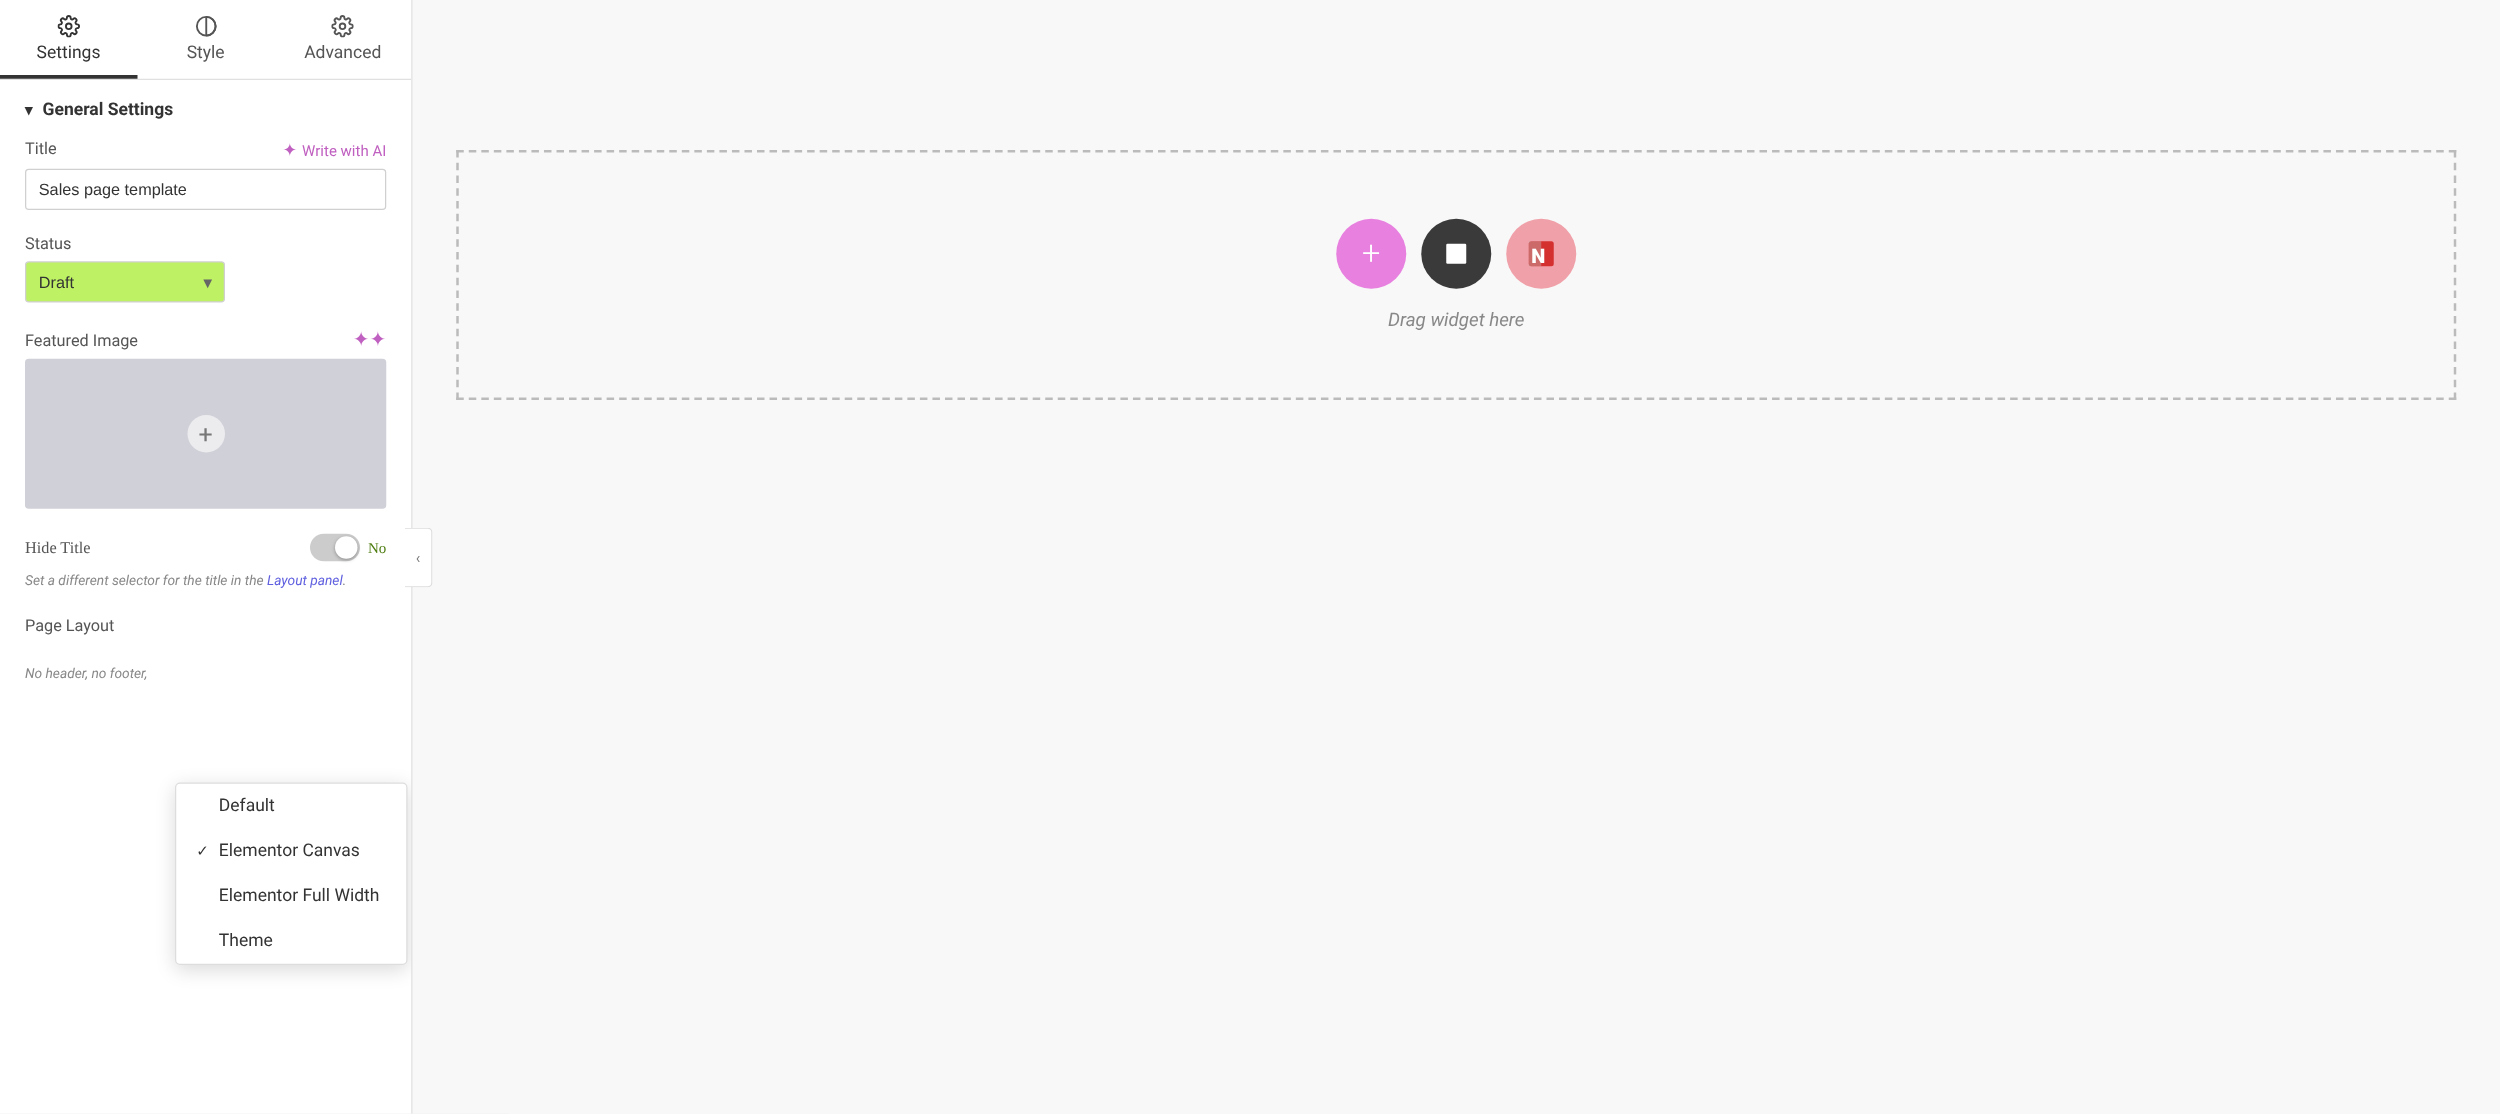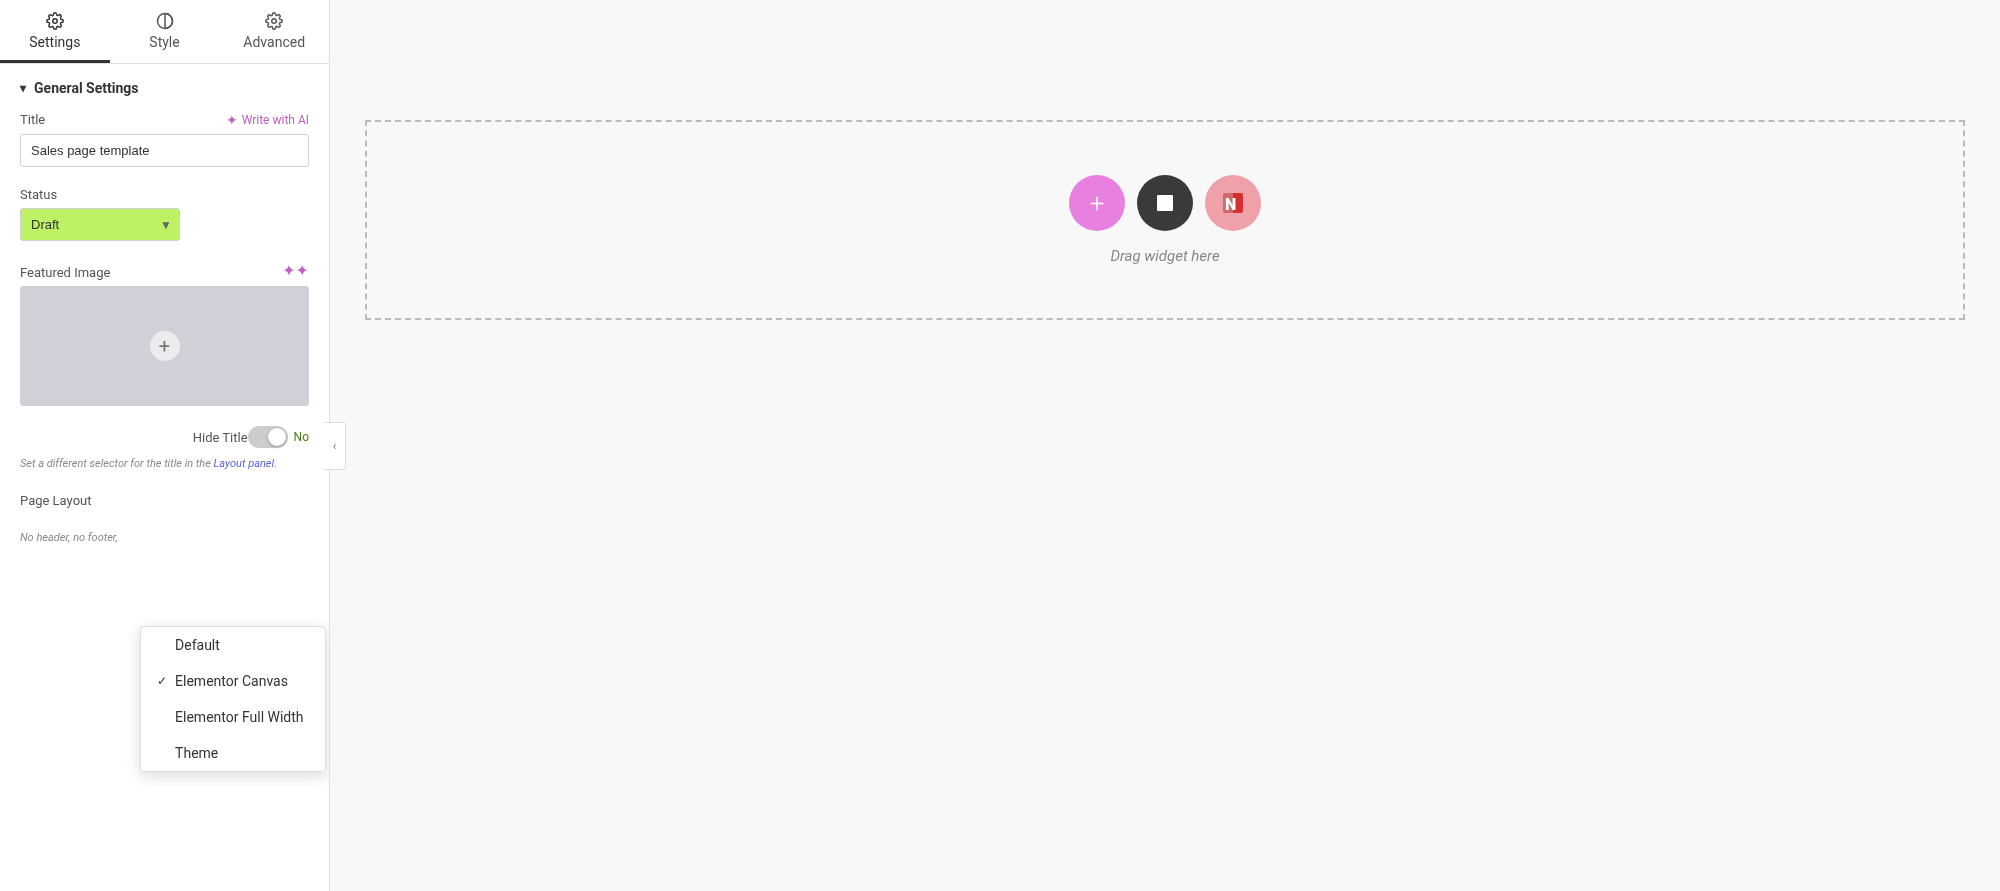--- a/index.html
+++ b/index.html
@@ -153,22 +153,23 @@
       display: flex;
       align-items: flex-end;
       justify-content: space-between;
     }
     .ai-icon { color: #c060c0; cursor: pointer; font-size: 16px; }
 
     
     .toggle-row {
       display: flex;
       align-items: center;
-      justify-content: flex-end;
+      justify-content: space-between;
       padding: 8px 20px 4px;
+      font-family: Liberation Serif, serif;
     }
     .toggle-label { font-size: 13px; color: #555; }
     .toggle-wrapper {
       display: flex;
       align-items: center;
       gap: 6px;
     }
     .toggle {
       width: 40px;
       height: 22px;

